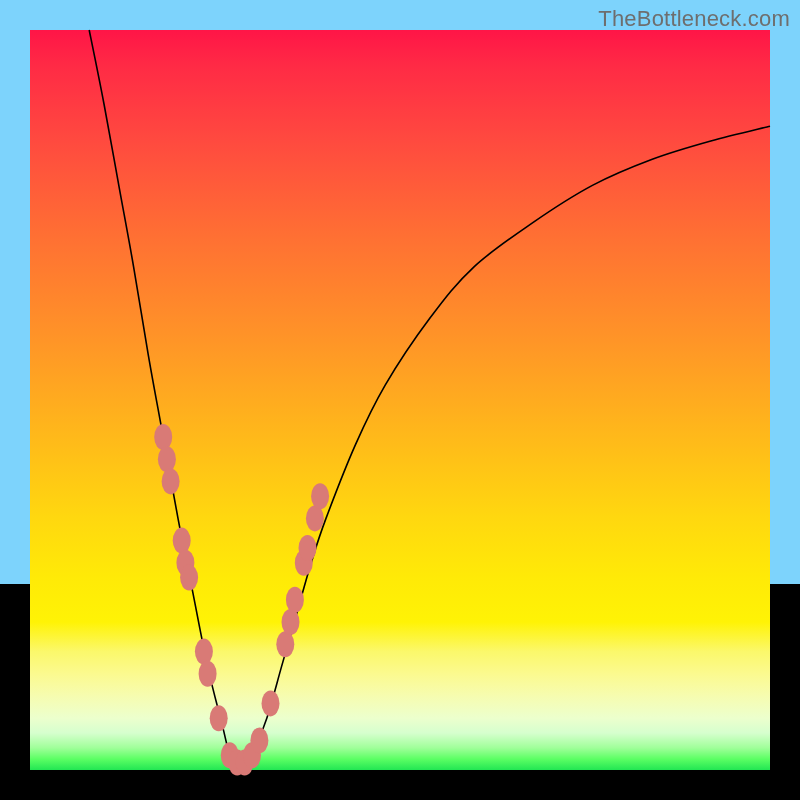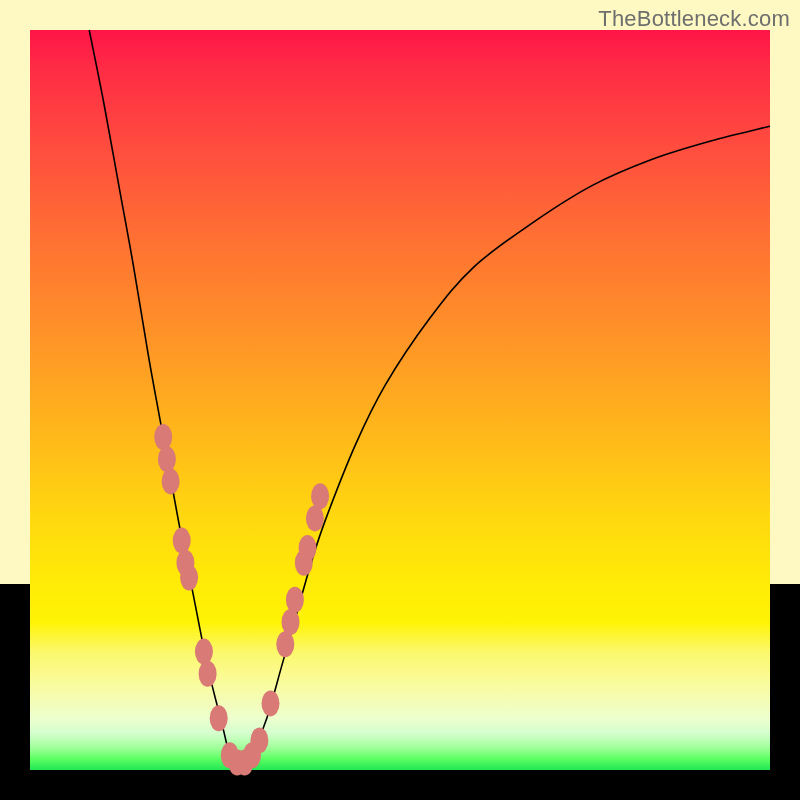--- a/index.html
+++ b/index.html
@@ -8,21 +8,21 @@
     width: 800px;
     height: 800px;
     overflow: hidden;
     background: #000;
     font-family: Arial, Helvetica, sans-serif;
   }
   .frame {
     position: relative;
     width: 800px;
     height: 584px;
-    background: #fef9c3;
+    background: #7dd3fc;
   }
   .plot-area {
     position: absolute;
     left: 30px;
     top: 30px;
     width: 740px;
     height: 740px;
     
     background: linear-gradient(
       to bottom,

